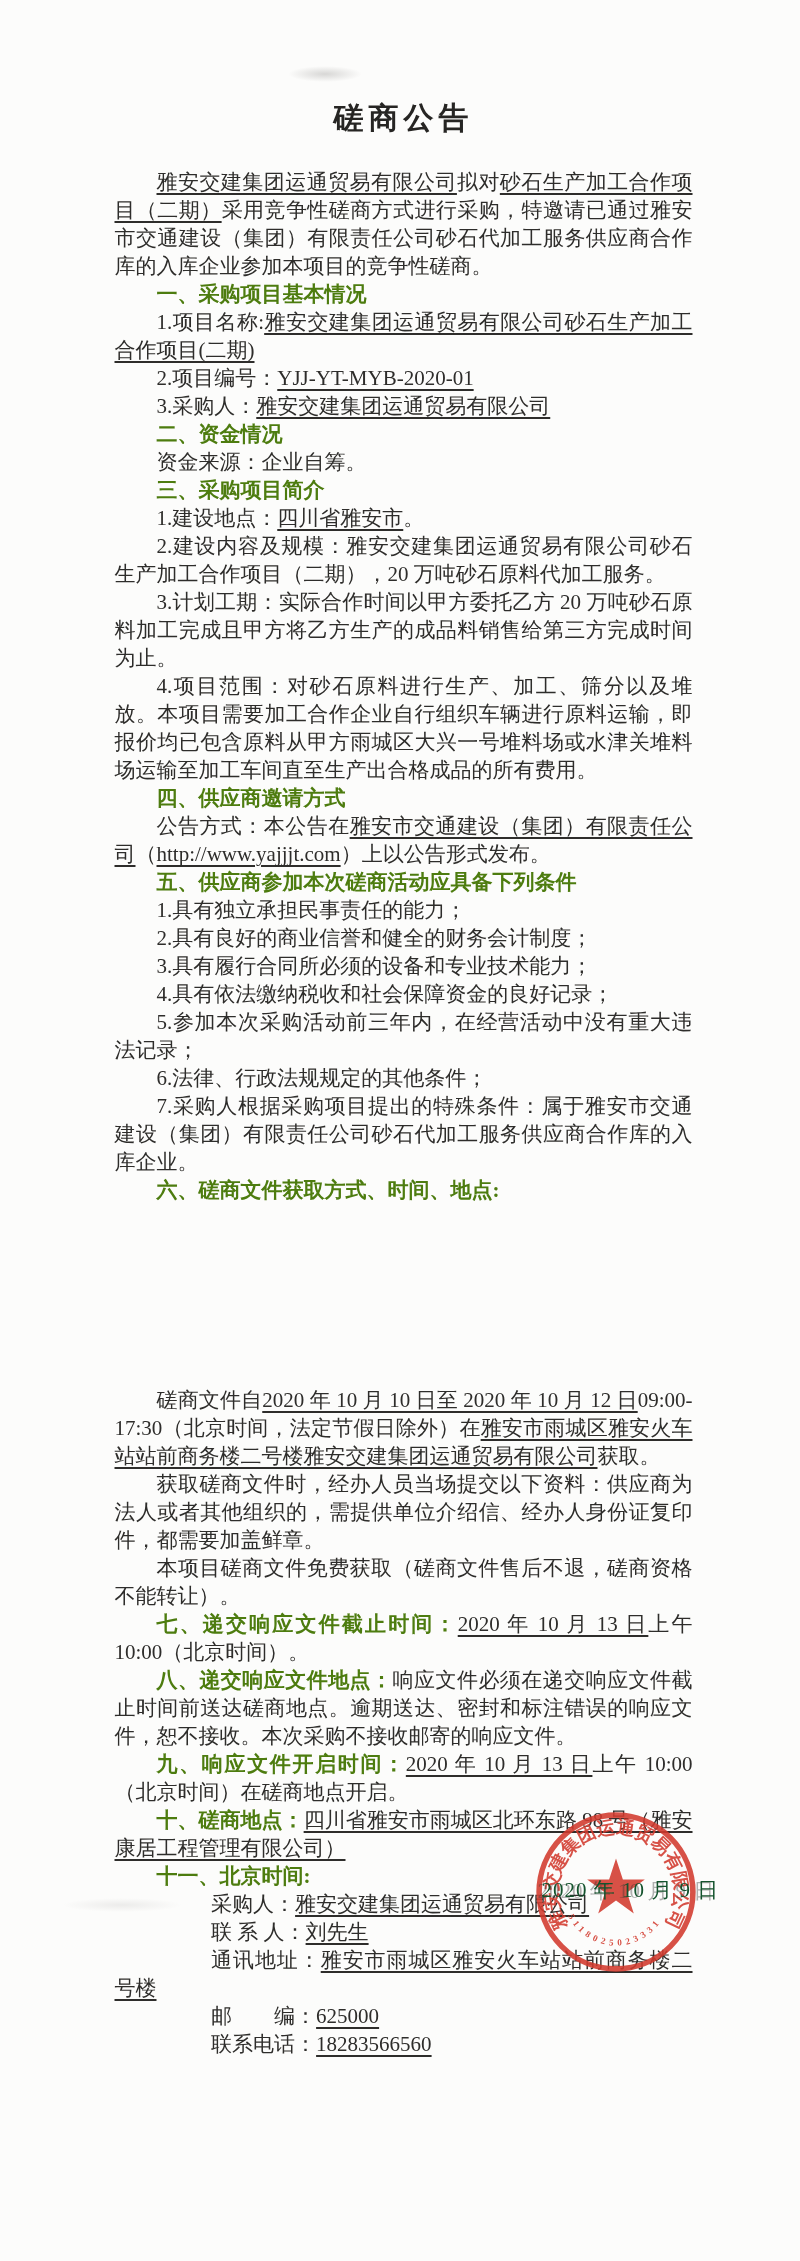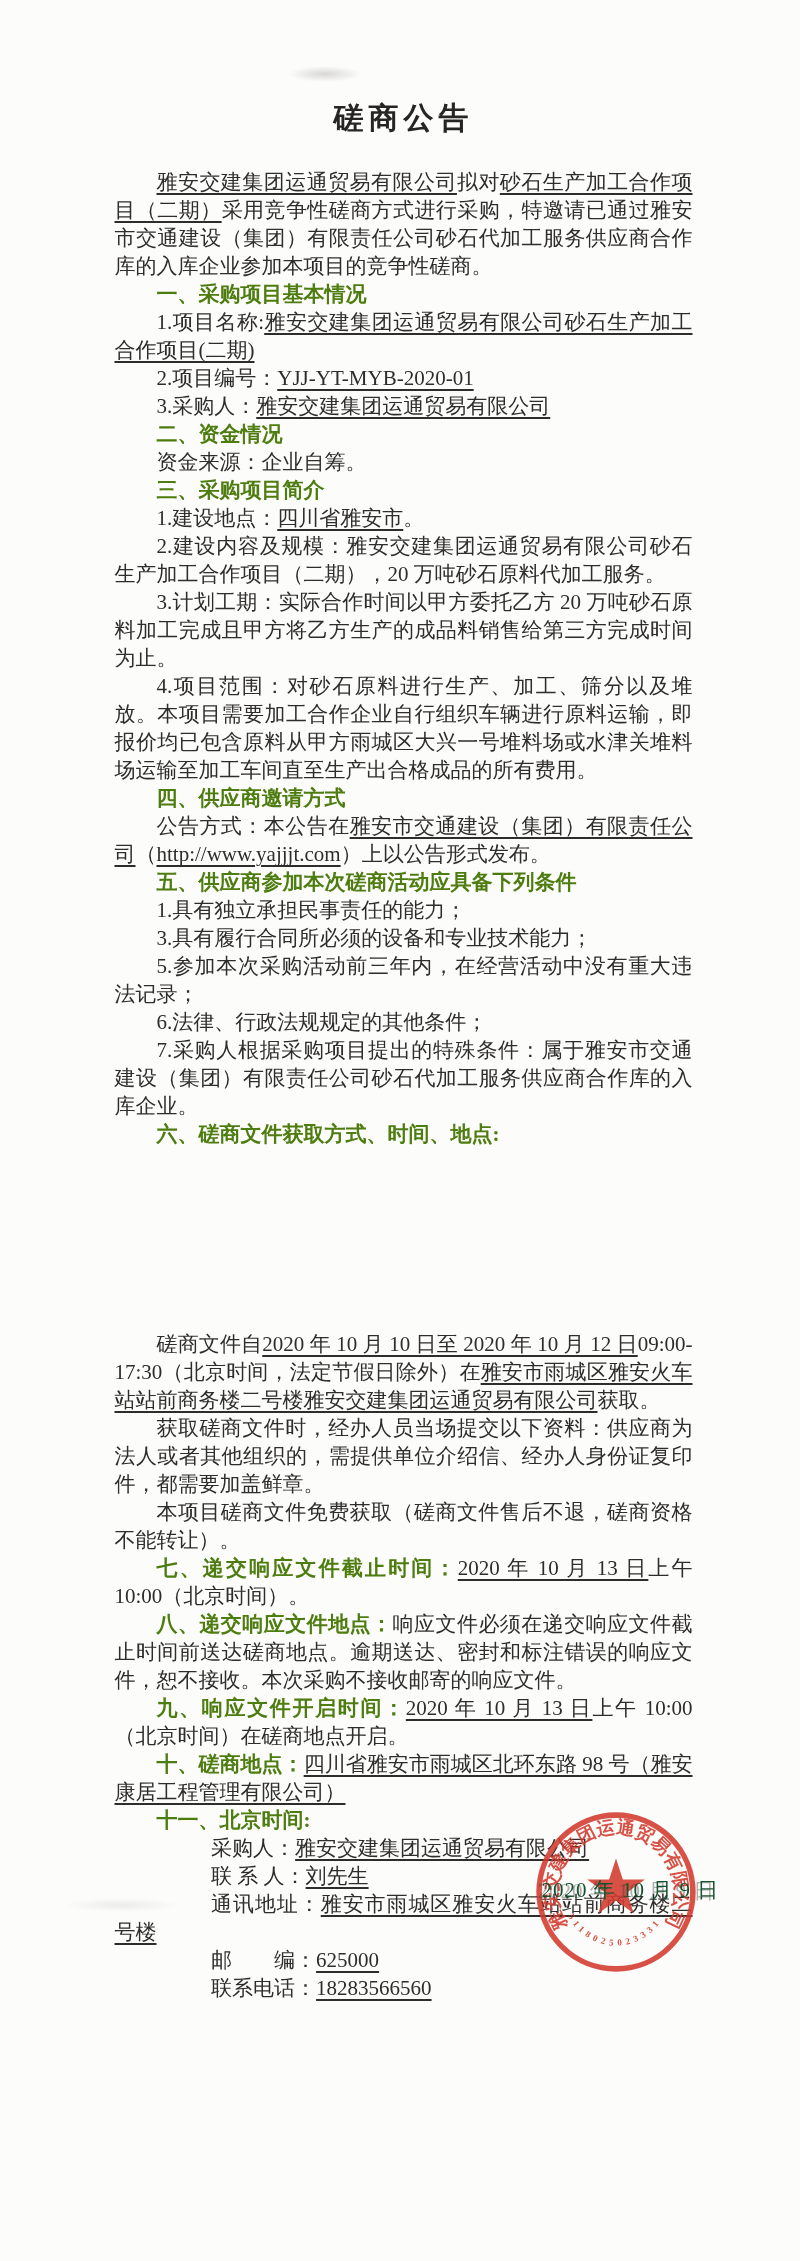--- a/index.html
+++ b/index.html
@@ -97,21 +97,23 @@
     <p class="p"><span>1.建设地点：</span><span class="u">四川省雅安市</span><span>。</span></p>
     <p class="p"><span>2.建设内容及规模：雅安交建集团运通贸易有限公司砂石生产加工合作项目（二期），20 万吨砂石原料代加工服务。</span></p>
     <p class="p"><span>3.计划工期：实际合作时间以甲方委托乙方 20 万吨砂石原料加工完成且甲方将乙方生产的成品料销售给第三方完成时间为止。</span></p>
     <p class="p"><span>4.项目范围：对砂石原料进行生产、加工、筛分以及堆放。本项目需要加工合作企业自行组织车辆进行原料运输，即报价均已包含原料从甲方雨城区大兴一号堆料场或水津关堆料场运输至加工车间直至生产出合格成品的所有费用。</span></p>
 
     <p class="p"><span class="b">四、供应商邀请方式</span></p>
     <p class="p"><span>公告方式：本公告在</span><span class="u">雅安市交通建设（集团）有限责任公司</span><span>（</span><span class="u">http://www.yajjjt.com</span><span>）上以公告形式发布。</span></p>
 
     <p class="p"><span class="b">五、供应商参加本次磋商活动应具备下列条件</span></p>
     <p class="p"><span>1.具有独立承担民事责任的能力；</span></p>
+    <p class="p"><span>2.具有良好的商业信誉和健全的财务会计制度；</span></p>
     <p class="p"><span>3.具有履行合同所必须的设备和专业技术能力；</span></p>
+    <p class="p"><span>4.具有依法缴纳税收和社会保障资金的良好记录；</span></p>
     <p class="p"><span>5.参加本次采购活动前三年内，在经营活动中没有重大违法记录；</span></p>
     <p class="p"><span>6.法律、行政法规规定的其他条件；</span></p>
     <p class="p"><span>7.采购人根据采购项目提出的特殊条件：属于雅安市交通建设（集团）有限责任公司砂石代加工服务供应商合作库的入库企业。</span></p>
 
     <p class="p"><span class="b">六、磋商文件获取方式、时间、地点:</span></p>
 
     <div class="big-gap"></div>
 
     <p class="p"><span>磋商文件自</span><span class="u">2020 年 10 月 10 日至 2020 年 10 月 12 日</span><span>09:00-17:30（北京时间，法定节假日除外）在</span><span class="u">雅安市雨城区雅安火车站站前商务楼二号楼雅安交建集团运通贸易有限公司</span><span>获取。</span></p>
     <p class="p"><span>获取磋商文件时，经办人员当场提交以下资料：供应商为法人或者其他组织的，需提供单位介绍信、经办人身份证复印件，都需要加盖鲜章。</span></p>

